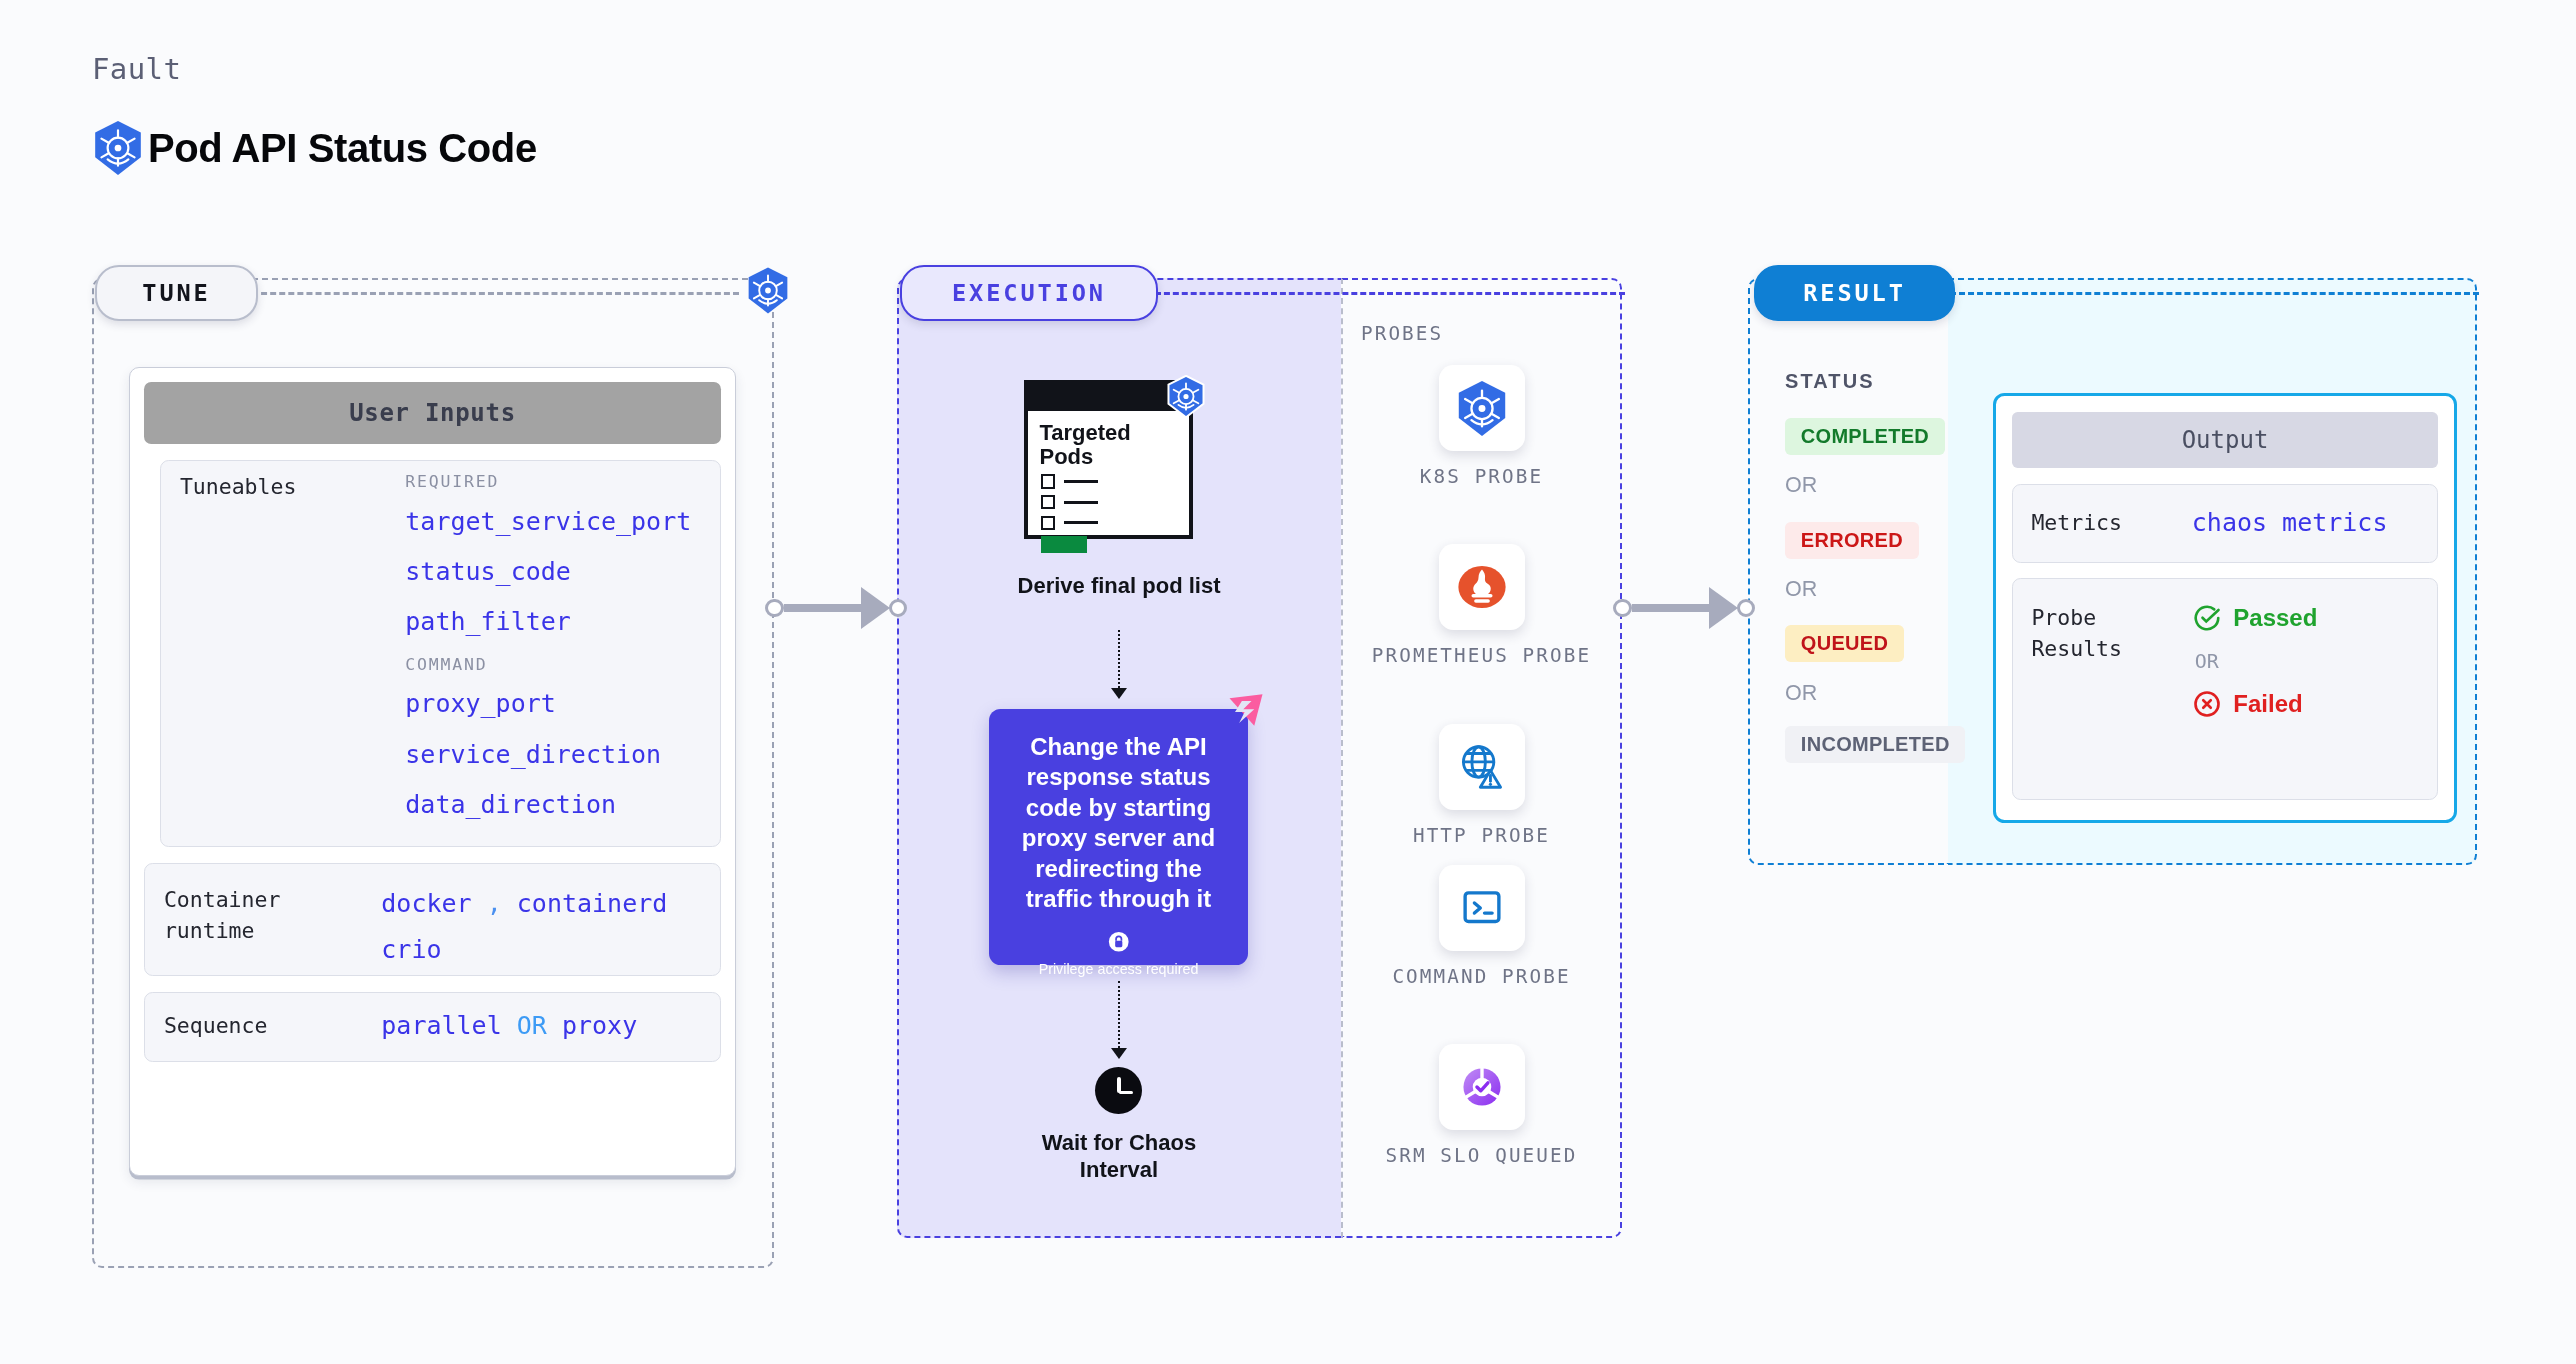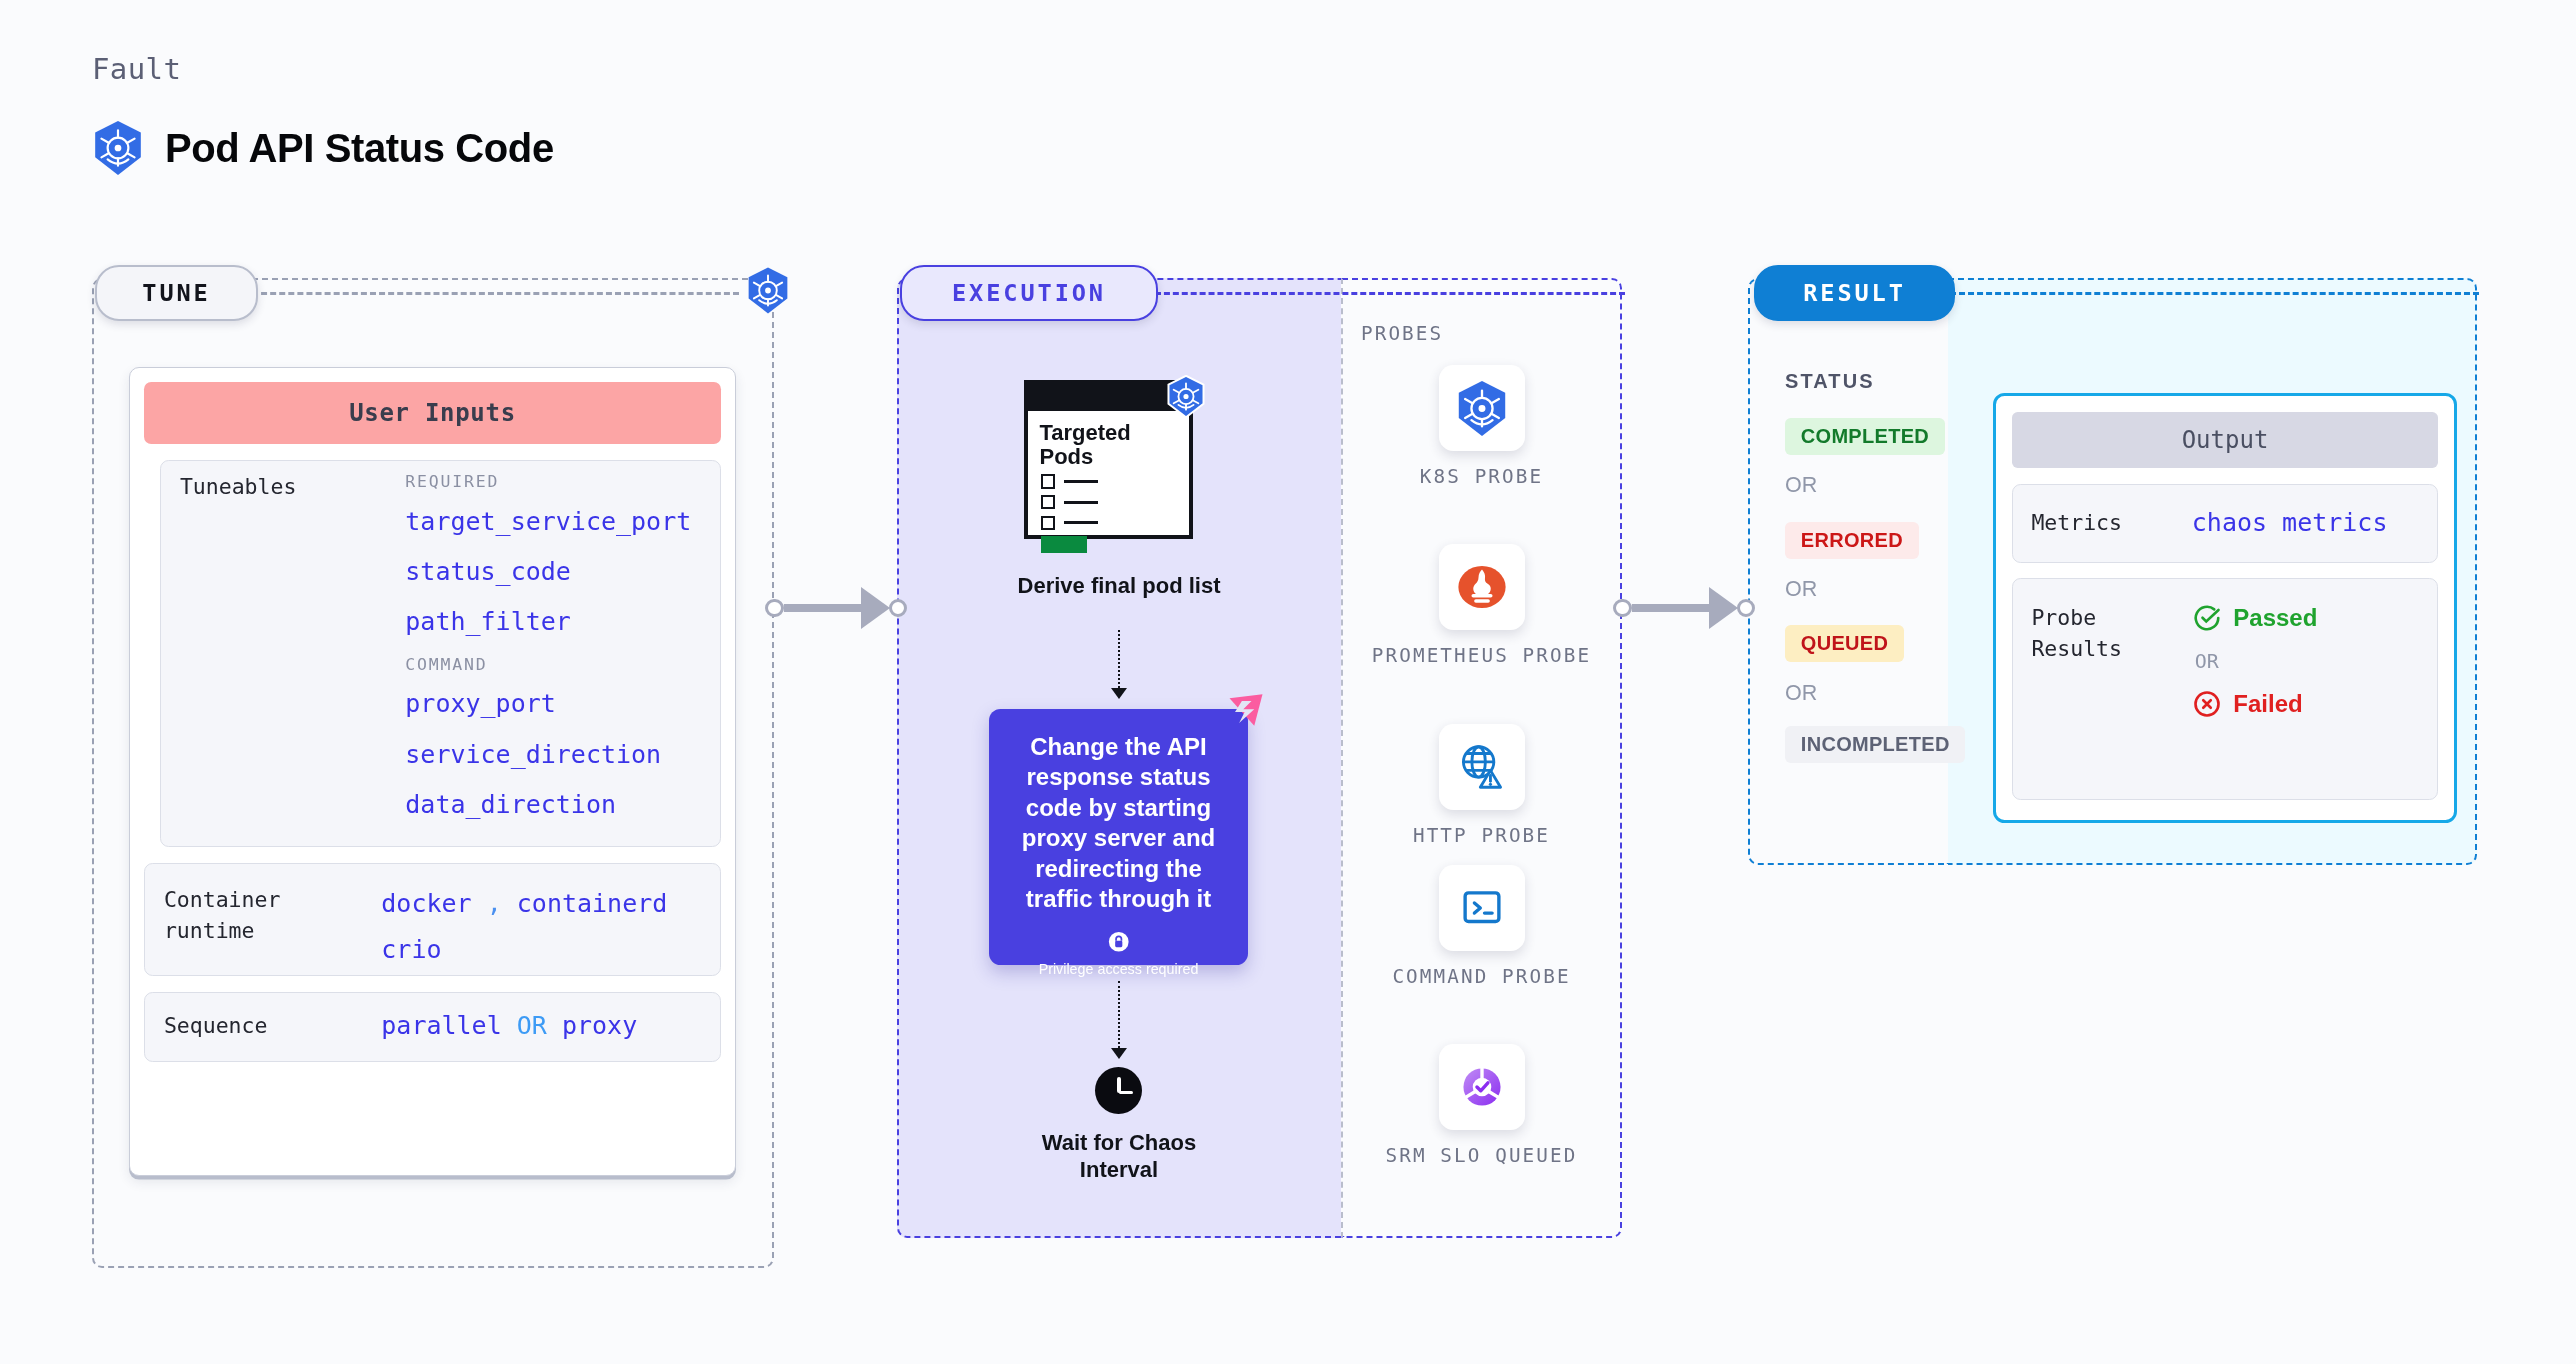--- a/index.html
+++ b/index.html
@@ -10,21 +10,21 @@
     overflow: hidden;
   }
   .canvas { position: relative; width: 2576px; height: 1365px; }
 
   
   .hdr-fault {
     position: absolute; left: 92px; top: 52px;
     font-family: "DejaVu Sans Mono", monospace;
     font-size: 29px; color: #5b5f75; letter-spacing: 0.4px;
   }
-  .hdr-row { position: absolute; left: 92px; top: 120px; display: flex; align-items: center; gap: 21px; }
+  .hdr-row { position: absolute; left: 92px; top: 120px; display: flex; align-items: center; gap: 4px; }
   .hdr-title {
     font-size: 40px; font-weight: 700; color: #06070a; letter-spacing: -0.4px;
     font-family: "Liberation Sans", sans-serif;
   }
 
   
   .k8s { display:block; }
 
   
   .frame { position: absolute; border-radius: 10px; }
@@ -61,21 +61,21 @@
   
   .k8s-badge-tune { position:absolute; left:746px; top:266px; }
   .k8s-badge-card { position:absolute; left:1166px; top:375px; }
 
   
   .card {
     background:#ffffff; border:1.4px solid #c9cdd9; border-radius:10px;
     box-shadow: 0 3.6px 0 0 #b8bdcc, 0 5.7px 11.5px rgba(40,45,80,.10);
   }
   .card-head {
-    background:#fca5a5; border-radius:7.2px; height:62px;
+    background:#a3a3a3; border-radius:7.2px; height:62px;
     display:flex; align-items:center; justify-content:center;
     font-family:"DejaVu Sans Mono", monospace; font-size:24px; font-weight:700; color:#393d4d;
     letter-spacing:0.7px;
   }
   .sub {
     background:#f5f6fa; border:1.4px solid #dcdfe8; border-radius:8.6px;
   }
   .kv { display:flex; }
   .k {
     font-family:"DejaVu Sans Mono", monospace; font-size:21.5px; color:#24262f; line-height:1.42;

